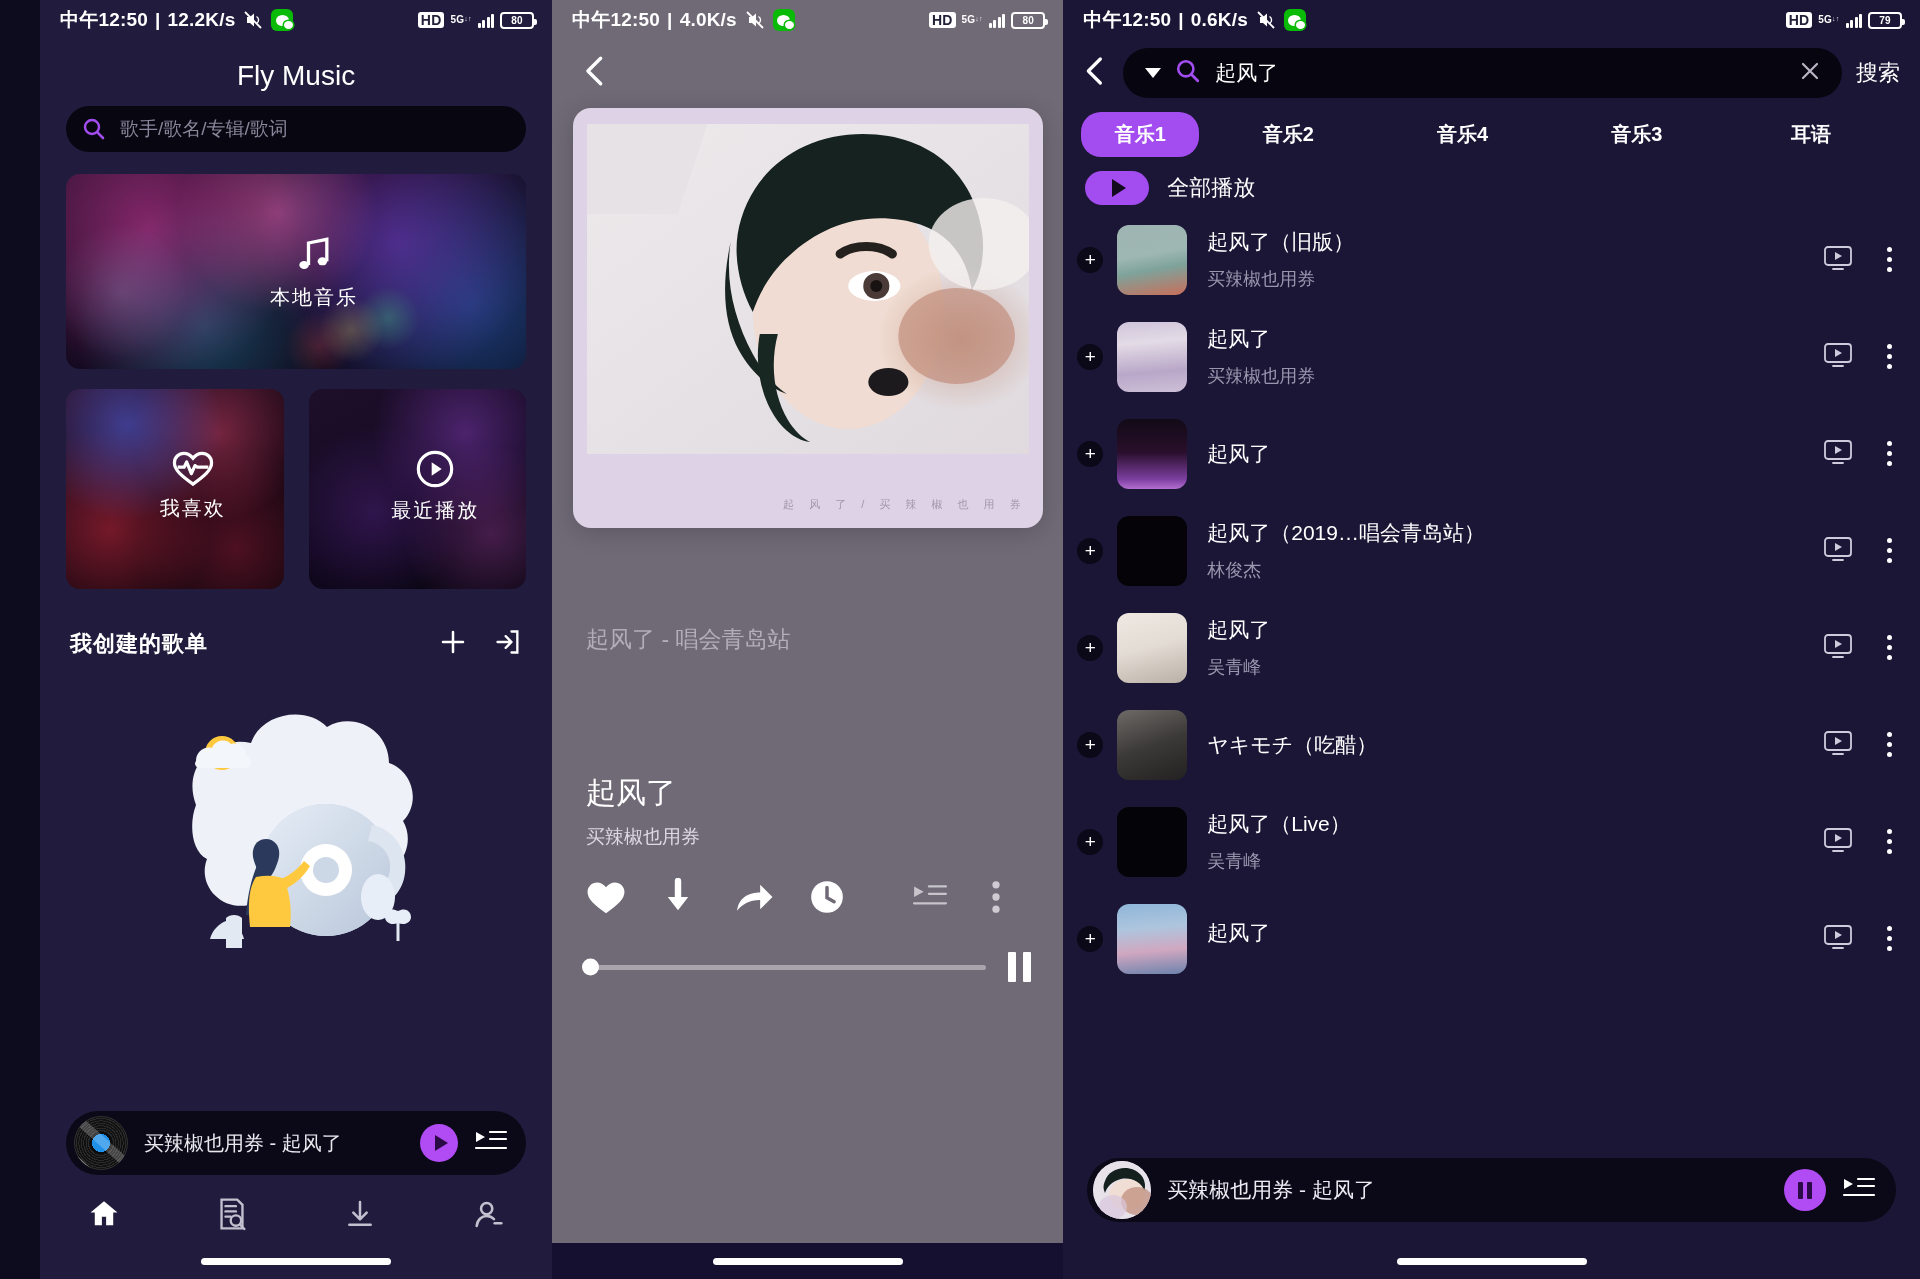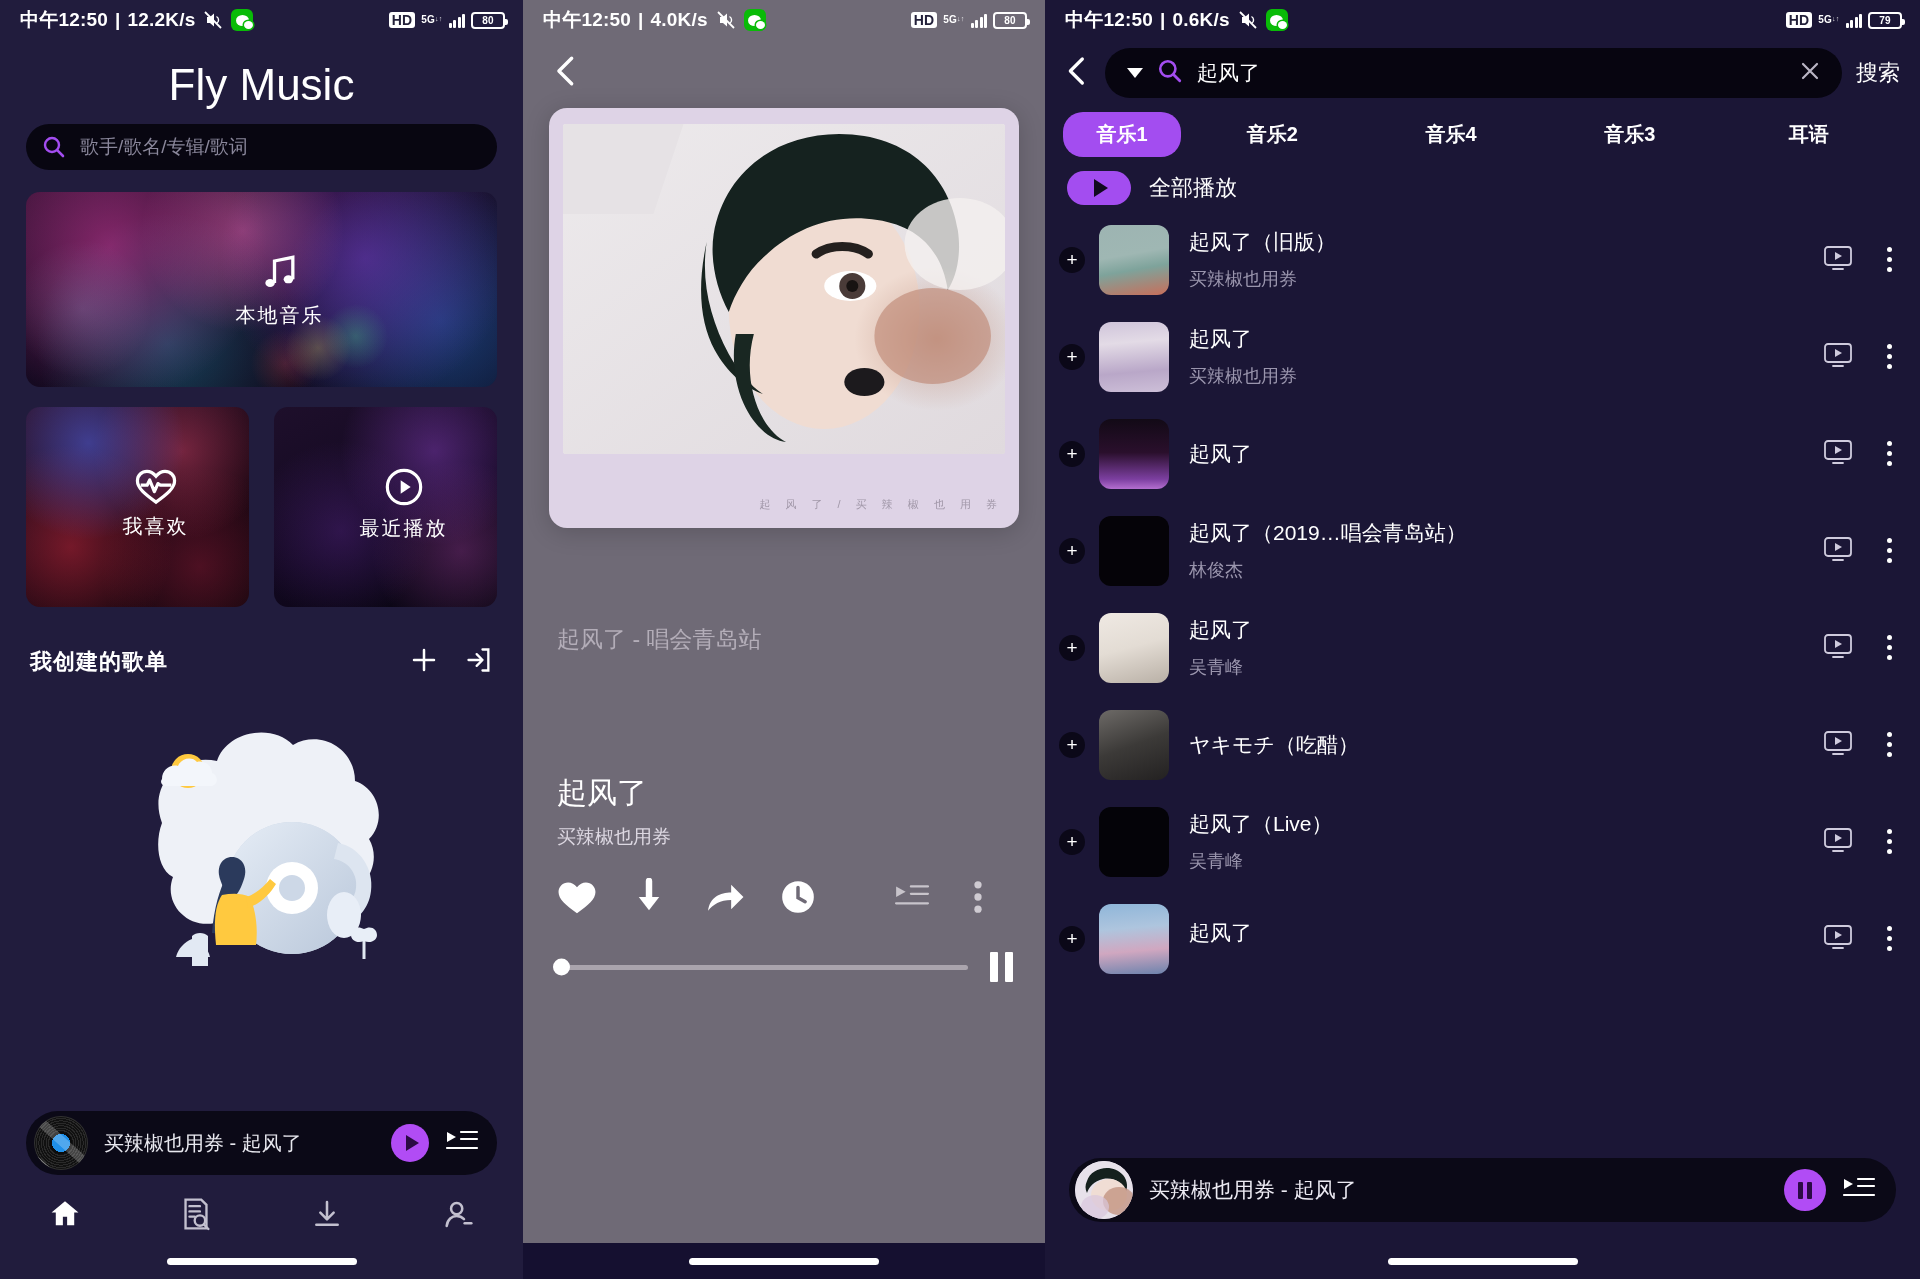--- a/index.html
+++ b/index.html
@@ -2,21 +2,21 @@
 <html><head>
 <meta charset="utf-8">
 <style>
   * { box-sizing: border-box; margin: 0; padding: 0; }
   html, body {
     width: 1920px; height: 1279px;
     background: #0d0b1e;
     font-family: "Liberation Sans", "DejaVu Sans", sans-serif;
     overflow: hidden;
   }
-  .screens { display: flex; width: 1920px; height: 1013px; }
+  .screens { display: flex; width: 1920px; height: 1013px; padding-left: 40px; }
 
   
   .panel { position: relative; height: 1279px; overflow: hidden; }
   .panel-left  { width: 523px; background: #211c3d; }
   .panel-mid   { width: 522px; background: #6f6a76; }
   .panel-right { width: 875px; background: #1b1636; }
 
   
   .statusbar {
     height: 40px; display: flex; align-items: center;
@@ -59,21 +59,21 @@
     display: flex; align-items: center; justify-content: center;
     font-size: 10px; font-weight: 700; position: relative;
   }
   .battery:after{
     content:''; position:absolute; right:-5px; top:5px;
     width:3px;height:6px;background:#fff;border-radius:0 2px 2px 0;
   }
 
   
   .app-title {
-    text-align: center; color: #fff; font-size: 44px;
+    text-align: center; color: #fff; font-size: 28px;
     font-weight: 400; padding: 20px 0 14px;
   }
   .search-bar {
     margin: 0 26px; height: 46px; border-radius: 23px; background: #080611;
     display: flex; align-items: center; gap: 14px; padding: 0 16px;
   }
   .search-bar .ph { color: #8a879b; font-size: 19px; }
   .mag { width: 24px; height: 24px; flex: 0 0 24px; }
 
   .card-big {

